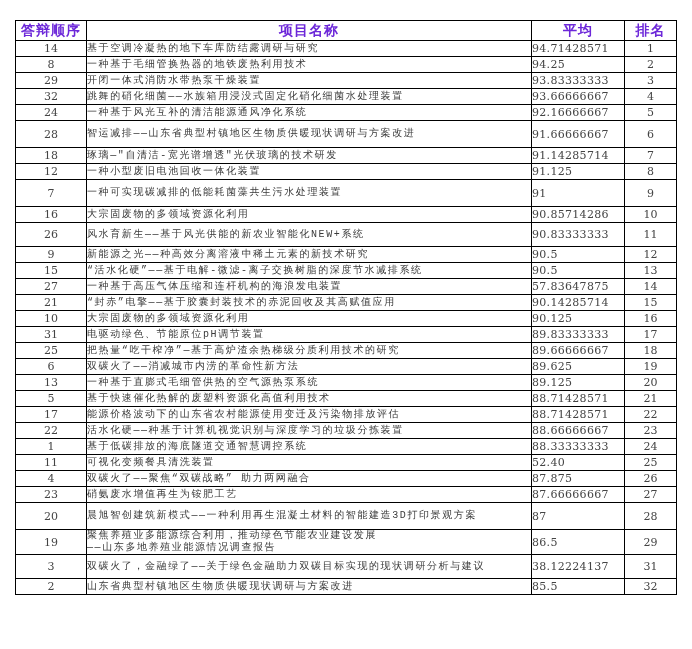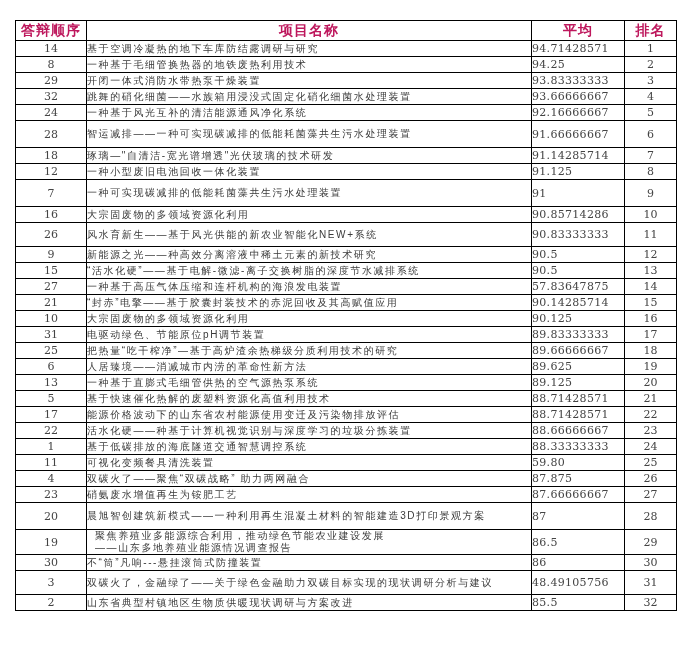--- a/index.html
+++ b/index.html
@@ -27,54 +27,54 @@
     table.rank-table td {
       border: 1px solid #000000;
       padding: 0;
       overflow: hidden;
       white-space: nowrap;
     }
     table.rank-table th {
       height: 19px;
       font-size: 14px;
       font-weight: bold;
-      color: #be185d;
+      color: #6d28d9;
       text-align: center;
       font-family: "DejaVu Sans", "Liberation Sans", sans-serif;
       letter-spacing: 1px;
       margin-left: 16px;
     }
     col.c-order { width: 71px; }
     col.c-name  { width: 445px; }
     col.c-avg   { width: 93px; }
     col.c-rank  { width: 52px; }
     td.num {
       text-align: center;
       font-size: 11px;
       color: #444444;
     }
     td.name {
       text-align: left;
       font-size: 10px;
       padding-left: 3px;
       color: #3a3a3a;
       letter-spacing: 1.6px;
-      font-family: Liberation Sans, sans-serif;
+      font-family: Liberation Mono, monospace;
       line-height: 12px;
     }
     td.avg {
       text-align: left;
       font-size: 11px;
       color: #444444;
       letter-spacing: 0.3px;
     }
     tr.r-std td  { height: 15px; }
     tr.r-tall td { height: 26px; }
     tr.r-mid td  { height: 23px; }
-    .line2 { display: block; margin-left: 8px; }
+    .line2 { display: block; }
   </style>
 </head>
 <body>
 
 <table class="rank-table">
   <colgroup>
     <col class="c-order">
       <col class="c-name">
       <col class="c-avg">
       <col class="c-rank">
@@ -113,21 +113,21 @@
         <td class="num">4</td>
       </tr>
       <tr class="r-std">
         <td class="num">24</td>
         <td class="name"><span class="line1">一种基于风光互补的清洁能源通风净化系统</span></td>
         <td class="avg">92.16666667</td>
         <td class="num">5</td>
       </tr>
       <tr class="r-tall">
         <td class="num">28</td>
-        <td class="name"><span class="line1">智运减排——一种可实现碳减排的低能耗菌藻共生污水处理装置</span></td>
+        <td class="name"><span class="line1">智运减排——山东省典型村镇地区生物质供暖现状调研与方案改进</span></td>
         <td class="avg">91.66666667</td>
         <td class="num">6</td>
       </tr>
       <tr class="r-std">
         <td class="num">18</td>
         <td class="name"><span class="line1">琢璃—"自清洁-宽光谱增透"光伏玻璃的技术研发</span></td>
         <td class="avg">91.14285714</td>
         <td class="num">7</td>
       </tr>
       <tr class="r-std">
@@ -191,21 +191,21 @@
         <td class="num">17</td>
       </tr>
       <tr class="r-std">
         <td class="num">25</td>
         <td class="name"><span class="line1">把热量“吃干榨净”—基于高炉渣余热梯级分质利用技术的研究</span></td>
         <td class="avg">89.66666667</td>
         <td class="num">18</td>
       </tr>
       <tr class="r-std">
         <td class="num">6</td>
-        <td class="name"><span class="line1">人居臻境——消减城市内涝的革命性新方法</span></td>
+        <td class="name"><span class="line1">双碳火了——消减城市内涝的革命性新方法</span></td>
         <td class="avg">89.625</td>
         <td class="num">19</td>
       </tr>
       <tr class="r-std">
         <td class="num">13</td>
         <td class="name"><span class="line1">一种基于直膨式毛细管供热的空气源热泵系统</span></td>
         <td class="avg">89.125</td>
         <td class="num">20</td>
       </tr>
       <tr class="r-std">
@@ -228,21 +228,21 @@
       </tr>
       <tr class="r-std">
         <td class="num">1</td>
         <td class="name"><span class="line1">基于低碳排放的海底隧道交通智慧调控系统</span></td>
         <td class="avg">88.33333333</td>
         <td class="num">24</td>
       </tr>
       <tr class="r-std">
         <td class="num">11</td>
         <td class="name"><span class="line1">可视化变频餐具清洗装置</span></td>
-        <td class="avg">59.80</td>
+        <td class="avg">52.40</td>
         <td class="num">25</td>
       </tr>
       <tr class="r-std">
         <td class="num">4</td>
         <td class="name"><span class="line1">双碳火了——聚焦“双碳战略” 助力两网融合</span></td>
         <td class="avg">87.875</td>
         <td class="num">26</td>
       </tr>
       <tr class="r-std">
         <td class="num">23</td>
@@ -258,30 +258,24 @@
       </tr>
       <tr class="r-mid">
         <td class="num">19</td>
         <td class="name">
           <span class="line1 line2">聚焦养殖业多能源综合利用，推动绿色节能农业建设发展</span>
           <span class="line2">——山东多地养殖业能源情况调查报告</span>
         </td>
         <td class="avg">86.5</td>
         <td class="num">29</td>
       </tr>
-      <tr class="r-std">
-        <td class="num">30</td>
-        <td class="name"><span class="line1">不“筒”凡响---悬挂滚筒式防撞装置</span></td>
-        <td class="avg">86</td>
-        <td class="num">30</td>
-      </tr>
       <tr class="r-mid">
         <td class="num">3</td>
         <td class="name"><span class="line1">双碳火了，金融绿了——关于绿色金融助力双碳目标实现的现状调研分析与建议</span></td>
-        <td class="avg">48.49105756</td>
+        <td class="avg">38.12224137</td>
         <td class="num">31</td>
       </tr>
       <tr class="r-std">
         <td class="num">2</td>
         <td class="name"><span class="line1">山东省典型村镇地区生物质供暖现状调研与方案改进</span></td>
         <td class="avg">85.5</td>
         <td class="num">32</td>
       </tr>
     </tbody>
 </table>

